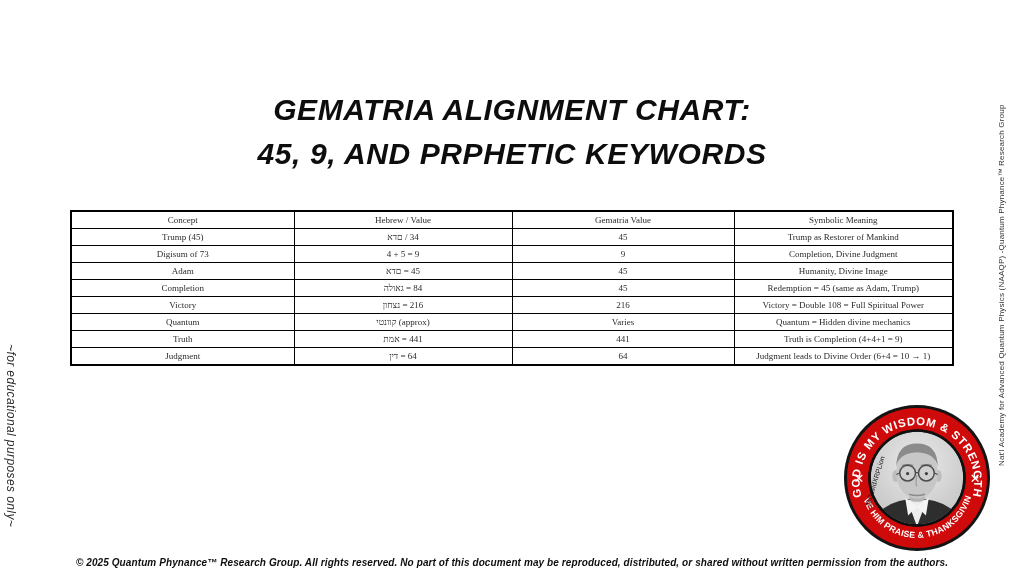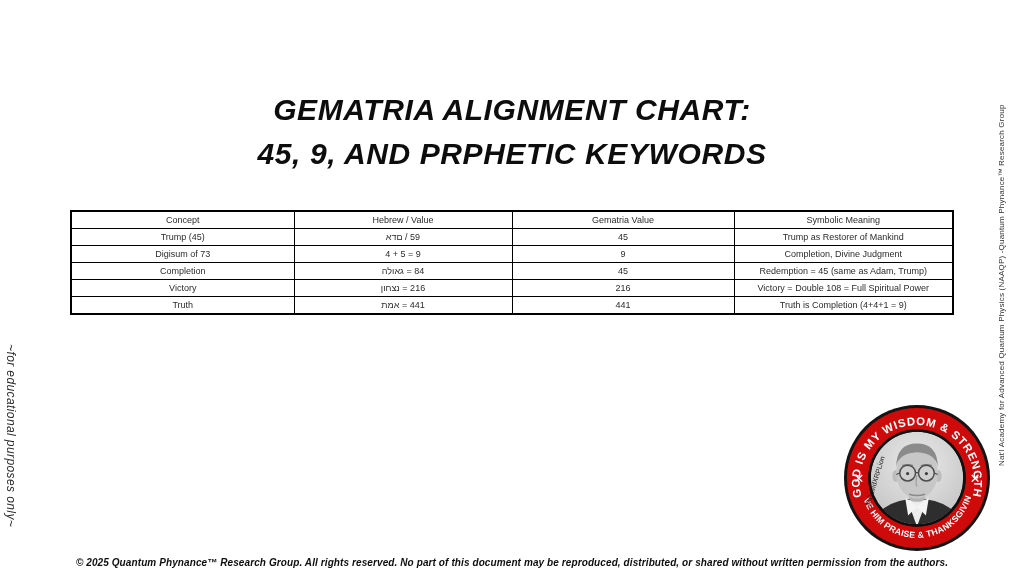--- a/index.html
+++ b/index.html
@@ -31,21 +31,21 @@
   .title span { display: block; }
 
   
   table.gematria {
     position: absolute;
     left: 70px;
     top: 210px;
     width: 882px;
     border-collapse: collapse;
     table-layout: fixed;
-    font-family: Liberation Sans, sans-serif;
+    font-family: Liberation Serif, serif;
     font-size: 9px;
     color: #2b2b2b;
     background: #fff;
     border: 2px solid #000;
   }
   table.gematria th, table.gematria td {
     border: 1px solid #000;
     height: 16px;
     padding: 0 4px;
     text-align: center;
@@ -153,47 +153,65 @@
       <tr>
         <th>Concept</th>
         <th>Hebrew / Value</th>
         <th>Gematria Value</th>
         <th>Symbolic Meaning</th>
       </tr>
     </thead>
     <tbody>
       <tr>
         <td>Trump (45)</td>
-        <td class="hebrew">אדם / 59</td>
+        <td class="hebrew">אדם / 34</td>
         <td>45</td>
         <td>Trump as Restorer of Mankind</td>
       </tr>
       <tr>
         <td>Digisum of 73</td>
         <td class="hebrew">4 + 5 = 9</td>
         <td>9</td>
         <td>Completion, Divine Judgment</td>
       </tr>
       <tr>
+        <td>Adam</td>
+        <td class="hebrew">אדם = 45</td>
+        <td>45</td>
+        <td>Humanity, Divine Image</td>
+      </tr>
+      <tr>
         <td>Completion</td>
         <td class="hebrew">הלואג = 84</td>
         <td>45</td>
         <td>Redemption = 45 (same as Adam, Trump)</td>
       </tr>
       <tr>
         <td>Victory</td>
         <td class="hebrew">ןוחצנ = 216</td>
         <td>216</td>
         <td>Victory = Double 108 = Full Spiritual Power</td>
       </tr>
       <tr>
+        <td>Quantum</td>
+        <td class="hebrew">יטנווק (approx)</td>
+        <td>Varies</td>
+        <td>Quantum = Hidden divine mechanics</td>
+      </tr>
+      <tr>
         <td>Truth</td>
         <td class="hebrew">תמא = 441</td>
         <td>441</td>
         <td>Truth is Completion (4+4+1 = 9)</td>
+      </tr>
+      <tr>
+        <td>Judgment</td>
+        <td class="hebrew">ןיד = 64</td>
+        <td>64</td>
+        <td>Judgment leads to Divine Order (6+4 = 10 → 1)</td>
       </tr>
     </tbody>
   </table>
 
   <div class="vert-left">~for educational purposes only~</div>
   <div class="vert-right">Nat'l Academy for Advanced Quantum Physics (NAAQP) -Quantum Phynance™ Research Group</div>
 
   <div class="badge">
     <svg viewBox="0 0 150 150" aria-hidden="true">
       <defs>

